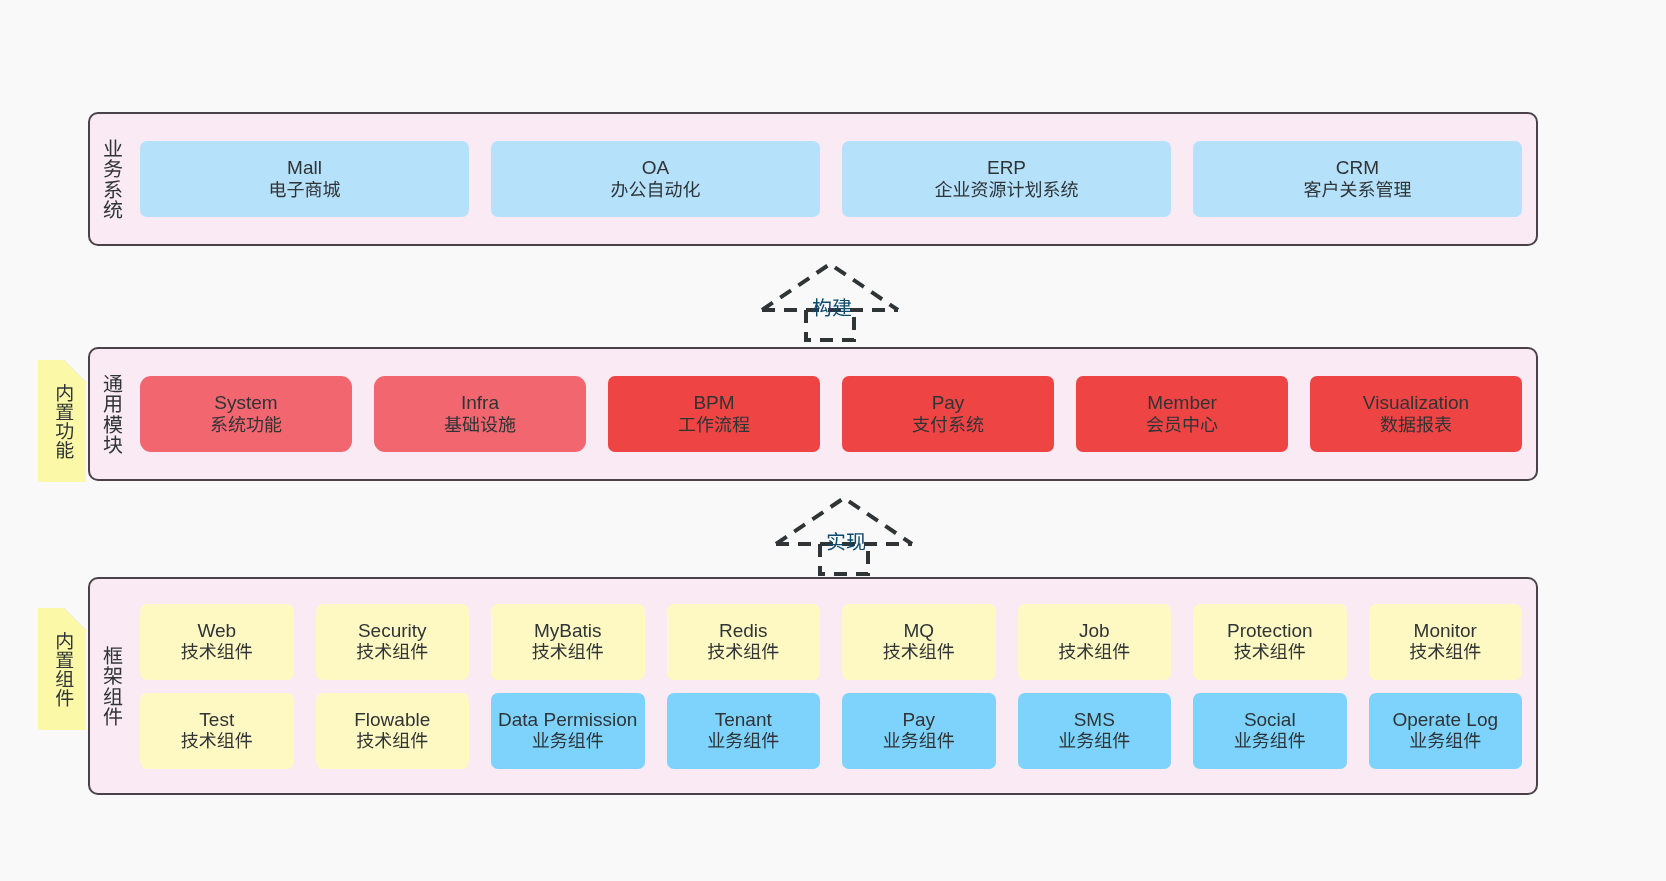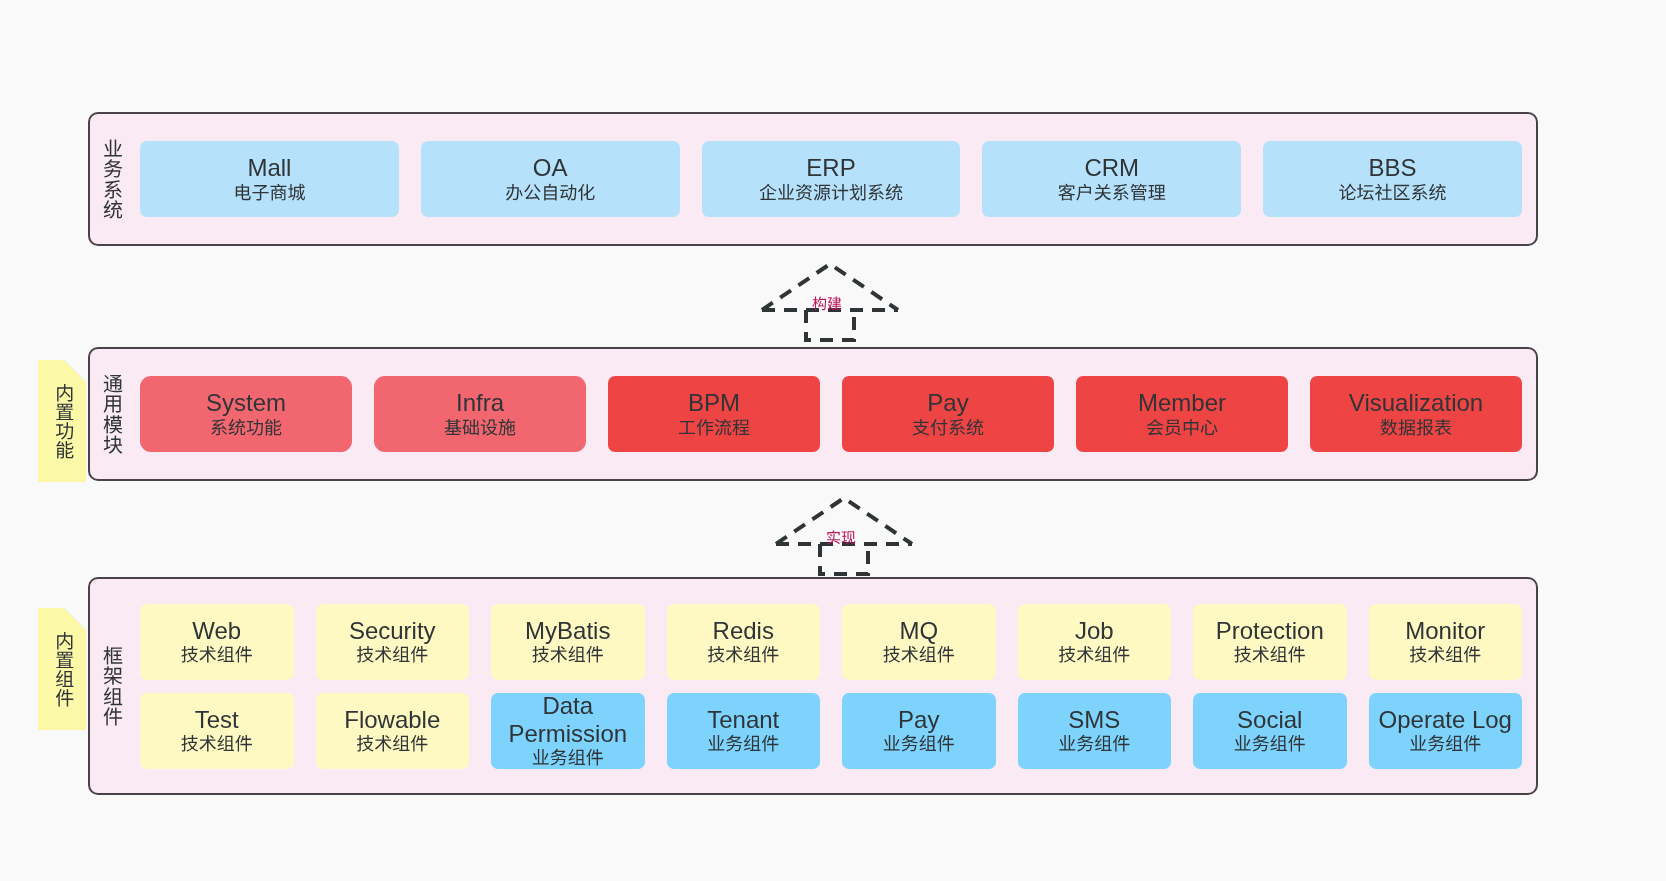--- a/index.html
+++ b/index.html
@@ -72,21 +72,21 @@
     border-radius: 7px;
     display: flex;
     flex-direction: column;
     align-items: center;
     justify-content: center;
     text-align: center;
     line-height: 1.18;
     padding: 4px 6px;
     color: #2f3437;
   }
-  .card .t1 { font-size: 24px; }
+  .card .t1 { font-size: 19px; }
   .card .t2 { font-size: 18px; }
 
   .c-blue       { background: #b6e1fb; }
   .c-red        { background: #f2666f; border-radius: 11px; }
   .c-pink       { background: #ef4444; }
   .c-green      { background: #fef9c3; }
   .c-lightgreen { background: #7dd3fc; }
 
   
   .note {
@@ -123,22 +123,22 @@
     border-bottom: 22px solid transparent;
   }
 
   
   .arrow {
     position: absolute;
     pointer-events: none;
   }
   .arrow-label {
     position: absolute;
-    font-size: 15px;
-    color: #be185d;
+    font-size: 20px;
+    color: #0c4a6e;
     background: transparent;
     white-space: nowrap;
   }
 </style>
 </head>
 <body>
 
 <div class="canvas">
 
   <div class="layer" style="left:88px; top:112px; width:1450px; height:134px;">
@@ -154,24 +154,20 @@
           <span class="t1">OA</span>
           <span class="t2">办公自动化</span>
         </div>
         <div class="card c-blue">
           <span class="t1">ERP</span>
           <span class="t2">企业资源计划系统</span>
         </div>
         <div class="card c-blue">
           <span class="t1">CRM</span>
           <span class="t2">客户关系管理</span>
-        </div>
-        <div class="card c-blue">
-          <span class="t1">BBS</span>
-          <span class="t2">论坛社区系统</span>
         </div>
 
       </div>
     </div>
   </div>
 
   <svg class="arrow" style="left:757px; top:258px; width:146px; height:84px;" viewBox="0 0 146 84">
 
     <polyline points="5,52 73,6 141,52" fill="none" stroke="#2f3437" stroke-width="4" stroke-dasharray="13 9" stroke-linecap="butt"></polyline>
     <polyline points="5,52 141,52" fill="none" stroke="#2f3437" stroke-width="4" stroke-dasharray="13 9" stroke-linecap="butt"></polyline>

